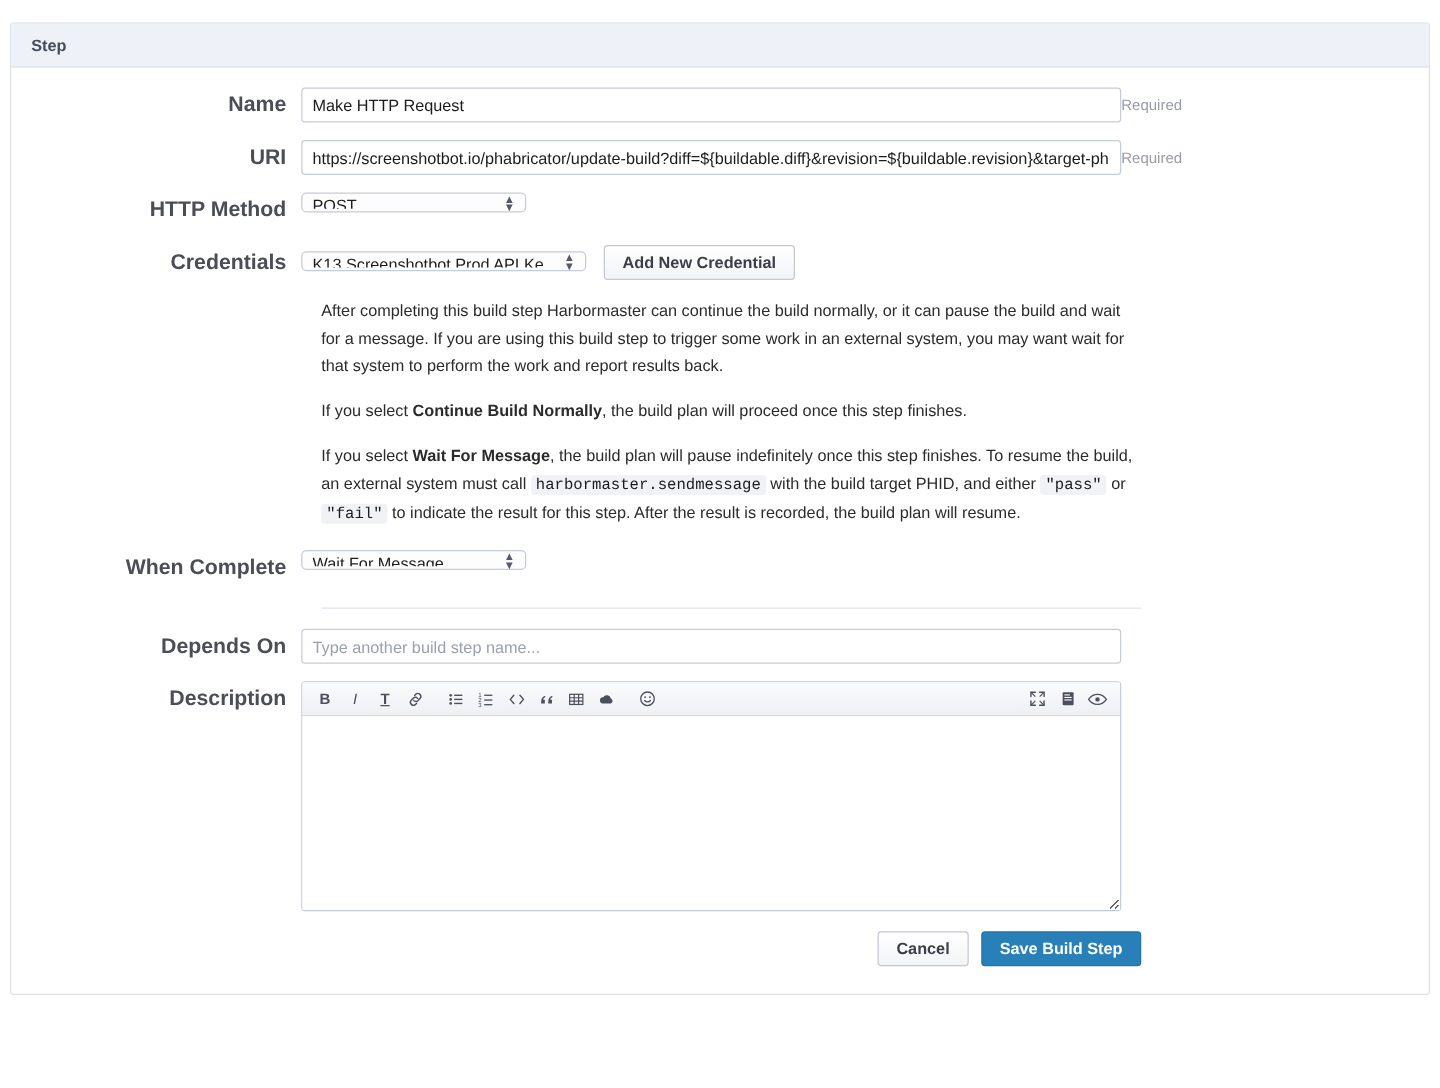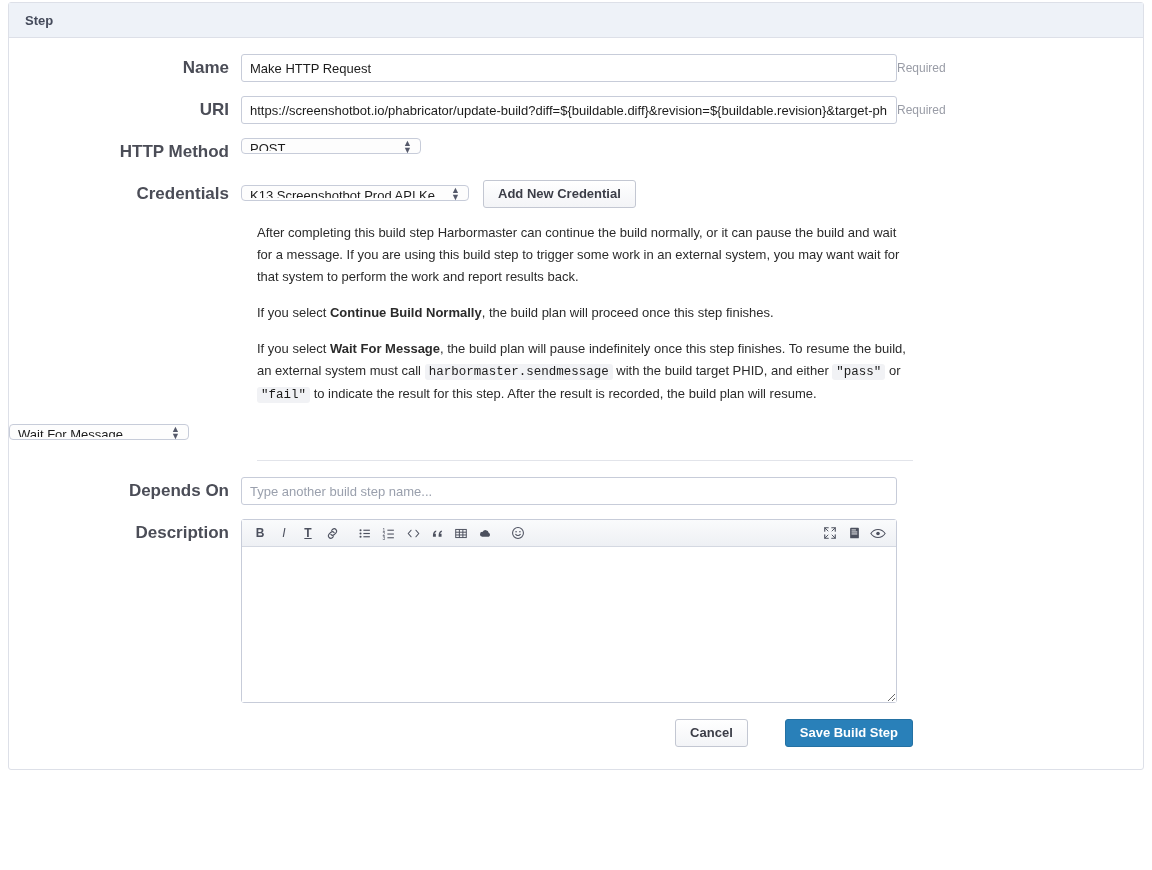--- a/index.html
+++ b/index.html
@@ -13,21 +13,21 @@
   #page {
     width: 1152px;
     height: 870px;
     position: relative;
     background: #ffffff;
     overflow: hidden;
   }
   .panel {
     position: absolute;
     left: 8px;
-    top: 2px;
+    top: 18px;
     width: 1136px;
     border: 1px solid #dde0e8;
     border-radius: 3px;
     background: #ffffff;
     box-sizing: border-box;
   }
   .panel-header {
     height: 35px;
     background: #eef2f8;
     border-bottom: 1px solid #dde0e8;
@@ -123,21 +123,20 @@
   .btn {
     font-family: "Liberation Sans", sans-serif;
     font-size: 13px;
     font-weight: bold;
     border-radius: 3px;
     padding: 0 14px;
     height: 28px;
     line-height: 26px;
     cursor: pointer;
     box-sizing: border-box;
-    margin-left: 27px;
   }
   .btn-grey {
     background: linear-gradient(#ffffff, #f3f4f7);
     border: 1px solid #c3c7d2;
     color: #3b3d47;
   }
   .btn-blue {
     background: #2980b9;
     border: 1px solid #2471a3;
     color: #ffffff;
@@ -302,20 +301,21 @@
         <p class="para">
           <span>If you select </span><b>Continue Build Normally</b><span>, the build plan will proceed once this step finishes.</span>
         </p>
 
         <p class="para">
           <span>If you select </span><b>Wait For Message</b><span>, the build plan will pause indefinitely once this step finishes. To resume the build, an external system must call </span><code class="mono">harbormaster.sendmessage</code><span> with the build target PHID, and either </span><code class="mono">"pass"</code><span> or </span><code class="mono">"fail"</code><span> to indicate the result for this step. After the result is recorded, the build plan will resume.</span>
         </p>
       </div>
 
       <div class="form-row" style="margin-top:18px;">
+        <div class="form-label">When Complete</div>
         <div class="form-control">
           <div class="select-wrap">
             <select class="sel" style="width:180px;">
               <option>Wait For Message</option>
             </select>
             <span class="sel-arrows">
               <span>▲</span>
                 <span>▼</span>
             </span>
           </div>

